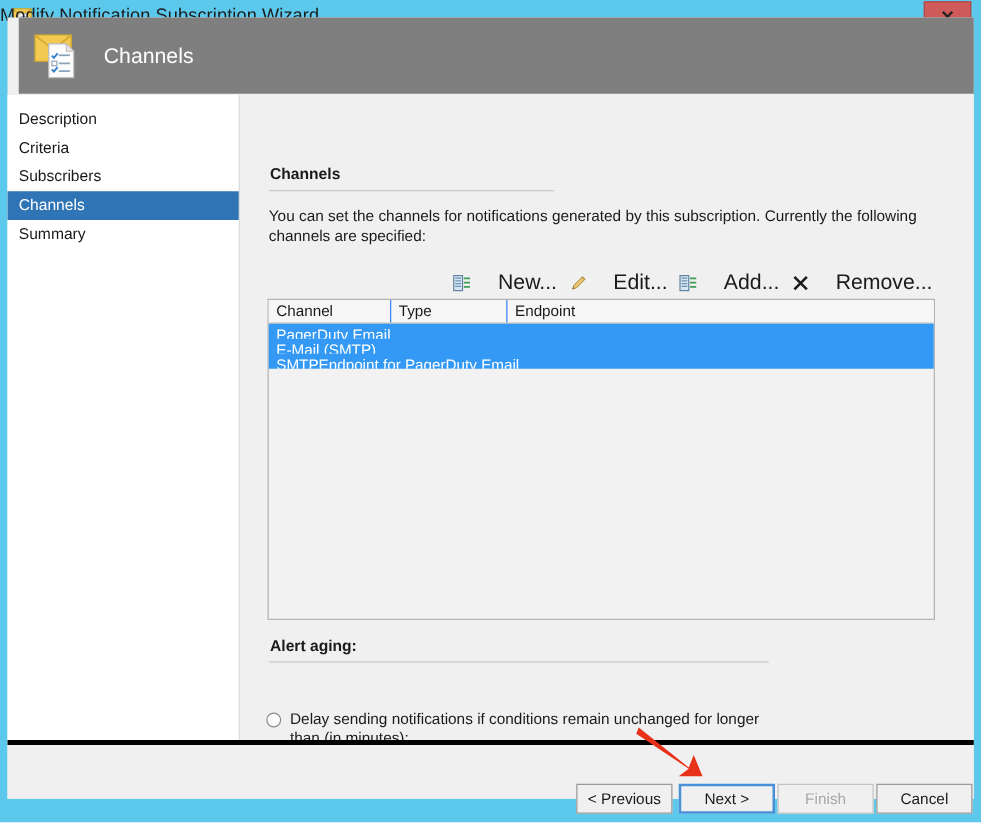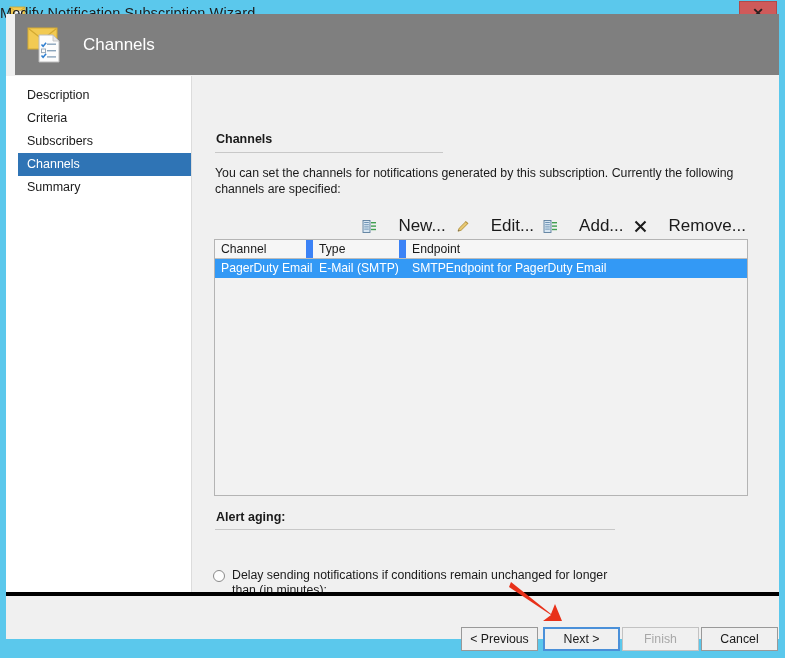--- a/index.html
+++ b/index.html
@@ -92,21 +92,20 @@
 
   
   .sidebar {
     position: absolute;
     left: 0px; top: 62px;
     width: 186px; height: 516px;
     background: #ffffff;
     border-right: 1px solid #dcdcdc;
     box-sizing: border-box;
     padding-top: 8px;
-    padding-left: 12px;
   }
   .nav-item {
     height: 23px;
     line-height: 23px;
     padding-left: 9px;
     font-size: 12.5px;
     color: #1a1a1a;
     cursor: pointer;
   }
   .nav-item.selected {
@@ -181,32 +180,33 @@
     background: #f6f6f6;
     border-bottom: 1px solid #bdbdbd;
     box-sizing: border-box;
   }
   .gh {
     font-size: 12.2px;
     color: #1a1a1a;
     line-height: 18px;
     padding-left: 6px;
     box-sizing: border-box;
-    border-right: 7px solid #3b82f6;
+    border-right: 1px solid #3b82f6;
     overflow: hidden;
   }
   .gh.c0 { width: 98px; }
   .gh.c1 { width: 93px; }
   .gh.c2 { width: 341px; border-right: none; }
 
   .grid-row {
     display: flex;
-    height: 19px;
+    height: 36px;
     background: #3399f5;
     cursor: pointer;
+    flex-direction: column;
   }
   .gc {
     font-size: 12.2px;
     color: #ffffff;
     line-height: 19px;
     padding-left: 6px;
     box-sizing: border-box;
     overflow: hidden;
     white-space: nowrap;
   }

